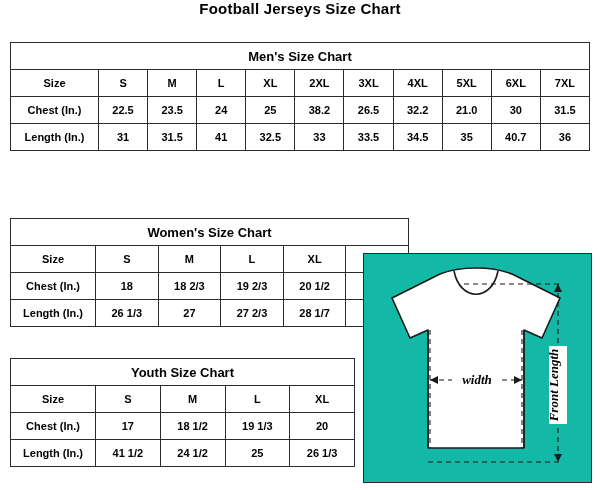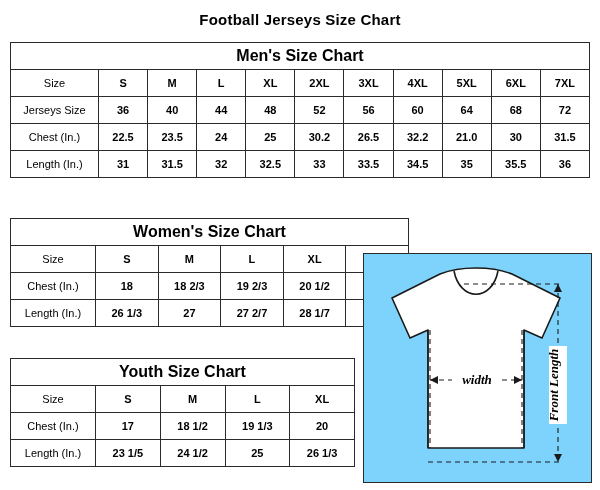--- a/index.html
+++ b/index.html
@@ -12,48 +12,48 @@
     height: 490px;
     font-family: "Liberation Sans", sans-serif;
     color: #000000;
     position: relative;
     overflow: hidden;
   }
   .page-title {
     text-align: center;
     font-size: 15px;
     font-weight: bold;
-    padding-top: 11px;
+    padding-top: 0;
     padding-bottom: 8px;
     letter-spacing: 0.2px;
   }
   table {
     border-collapse: collapse;
     table-layout: fixed;
   }
   table td, table th {
     border: 1px solid #2b2b2b;
     text-align: center;
     vertical-align: middle;
     font-size: 11px;
     font-weight: bold;
     padding: 0;
     background: #ffffff;
   }
   .tbl-title td {
-    font-size: 16px;
+    font-size: 13px;
     font-weight: bold;
     height: 26px;
   }
   .row td {
     height: 26px;
   }
   .label-cell {
     font-size: 11px;
-    font-weight: normal;
+    font-weight: bold;
   }
 
   
   #mens-wrap {
     position: absolute;
     left: 10px;
     top: 42px;
     width: 580px;
   }
   #mens-table {
@@ -82,21 +82,21 @@
   #youth-table col.lbl { width: 85px; }
 
   
   #diagram {
     position: absolute;
     left: 363px;
     top: 253px;
     width: 227px;
     height: 228px;
     border: 1px solid #2b2b2b;
-    background: #7dd3fc;
+    background: #14b8a6;
   }
   #diagram svg {
     display: block;
   }
   .diag-label {
     font-family: "Liberation Serif", serif;
     font-style: italic;
     font-size: 13px;
     font-weight: bold;
     fill: #000;
@@ -133,56 +133,43 @@
         <td>L</td>
         <td>XL</td>
         <td>2XL</td>
         <td>3XL</td>
         <td>4XL</td>
         <td>5XL</td>
         <td>6XL</td>
         <td>7XL</td>
       </tr>
       <tr class="row">
-        <td class="label-cell">Jerseys Size</td>
-        <td>36</td>
-        <td>40</td>
-        <td>44</td>
-        <td>48</td>
-        <td>52</td>
-        <td>56</td>
-        <td>60</td>
-        <td>64</td>
-        <td>68</td>
-        <td>72</td>
-      </tr>
-      <tr class="row">
         <td class="label-cell">Chest (In.)</td>
         <td>22.5</td>
         <td>23.5</td>
         <td>24</td>
         <td>25</td>
-        <td>30.2</td>
+        <td>38.2</td>
         <td>26.5</td>
         <td>32.2</td>
         <td>21.0</td>
         <td>30</td>
         <td>31.5</td>
       </tr>
       <tr class="row">
         <td class="label-cell">Length (In.)</td>
         <td>31</td>
         <td>31.5</td>
-        <td>32</td>
+        <td>41</td>
         <td>32.5</td>
         <td>33</td>
         <td>33.5</td>
         <td>34.5</td>
         <td>35</td>
-        <td>35.5</td>
+        <td>40.7</td>
         <td>36</td>
       </tr>
     </tbody>
   </table>
 </div>
 
 <div id="womens-wrap">
   <table id="womens-table">
     <colgroup>
       <col class="lbl">
@@ -209,21 +196,21 @@
         <td>18</td>
         <td>18 2/3</td>
         <td>19 2/3</td>
         <td>20 1/2</td>
         <td>22.5</td>
       </tr>
       <tr class="row">
         <td class="label-cell">Length (In.)</td>
         <td>26 1/3</td>
         <td>27</td>
-        <td>27 2/7</td>
+        <td>27 2/3</td>
         <td>28 1/7</td>
         <td>31</td>
       </tr>
     </tbody>
   </table>
 </div>
 
 <div id="youth-wrap">
   <table id="youth-table">
     <colgroup>
@@ -246,21 +233,21 @@
       </tr>
       <tr class="row">
         <td class="label-cell">Chest (In.)</td>
         <td>17</td>
         <td>18 1/2</td>
         <td>19 1/3</td>
         <td>20</td>
       </tr>
       <tr class="row">
         <td class="label-cell">Length (In.)</td>
-        <td>23 1/5</td>
+        <td>41 1/2</td>
         <td>24 1/2</td>
         <td>25</td>
         <td>26 1/3</td>
       </tr>
     </tbody>
   </table>
 </div>
 
 <div id="diagram">
   <svg width="225" height="226" viewBox="0 0 225 226">

